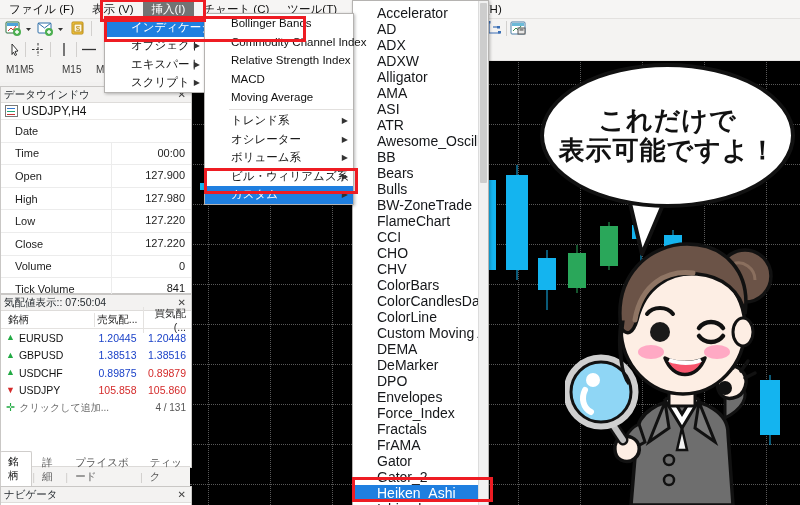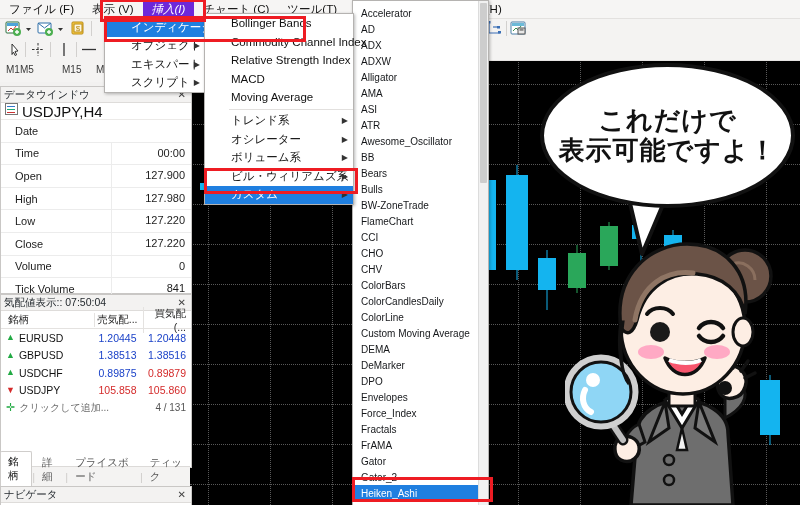--- a/index.html
+++ b/index.html
@@ -10,40 +10,40 @@
     font-size:11px;color:#111;
     -webkit-font-smoothing:antialiased;
   }
   .app{position:absolute;inset:0;background:#f2f1f0;}
 
   
   .menubar{position:absolute;left:0;top:0;width:800px;height:18px;
     background:#f6f5f4;display:flex;align-items:center;
     border-bottom:1px solid #e3e1df;z-index:6;}
   .menubar .mi{padding:2px 9px;white-space:nowrap;font-size:11.5px;line-height:14px;}
-  .menubar .mi.sel{background:#6d28d9;color:#fff;font-style:italic;}
+  .menubar .mi.sel{background:#737373;color:#fff;}
 
   
   .toolbar1{position:absolute;left:0;top:18px;width:800px;height:22px;
     background:#f4f3f2;border-bottom:1px solid #e6e4e2;z-index:3;}
   .toolbar2{position:absolute;left:0;top:40px;width:800px;height:20px;
     background:#f4f3f2;border-bottom:1px solid #e6e4e2;z-index:3;}
   .toolbar3{position:absolute;left:0;top:60px;width:190px;height:22px;
     background:#f4f3f2;z-index:3;}
   .tbico{position:absolute;top:2px;width:18px;height:17px;}
   .tsep{position:absolute;top:3px;width:1px;height:15px;background:#d2d0ce;}
   .tfbtn{position:absolute;top:4px;font-size:10px;color:#3a3a3a;}
 
   
   .panel{position:absolute;background:#fff;border:1px solid #c9c7c5;z-index:4;}
   .ptitle{height:15px;background:#f3f2f1;border-bottom:1px solid #dedcda;
     display:flex;align-items:center;padding:0 3px;font-size:10.5px;color:#23292e;}
   .ptitle .x{margin-left:auto;font-size:10px;color:#444;padding-right:2px;cursor:default;}
-  .dw-sym{height:16px;display:flex;gap:4px;padding-left:4px;
-    border-bottom:1px solid #eceaE8;font-size:15px;}
+  .dw-sym{height:16px;display:flex;align-items:center;gap:4px;padding-left:4px;
+    border-bottom:1px solid #eceaE8;font-size:12px;}
   .dw-sym .ic{width:11px;height:10px;background:#fff;border:1px solid #777;
     position:relative;overflow:hidden;}
   .dw-sym .ic:after{content:"";position:absolute;left:1px;bottom:1px;width:8px;height:1px;
     background:#c33;box-shadow:0 -3px 0 #2a7,0 -6px 0 #37c;}
   .dwrow{display:flex;height:21.6px;align-items:center;
     border-bottom:1px solid #ececec;font-size:11px;}
   .dwrow .k{flex:0 0 96px;padding-left:14px;color:#1c1c1c;}
   .dwrow .v{flex:1;text-align:right;padding-right:6px;color:#1c1c1c;
     border-left:1px solid #ececec;height:100%;line-height:21.6px;}
 
@@ -90,21 +90,21 @@
     box-shadow:1px 1px 3px rgba(0,0,0,.28);z-index:8;}
   .menu .row{height:18.5px;display:flex;align-items:center;
     padding-left:26px;padding-right:16px;font-size:11.5px;white-space:nowrap;position:relative;}
   .menu .row.hl{background:#1f7fe0;color:#fff;}
   .menu .row .sub{position:absolute;right:5px;font-size:8px;color:#333;}
   .menu .sep{height:1px;background:#e2e0de;margin:2px 0 2px 24px;}
 
   .listmenu{position:absolute;background:#fff;border:1px solid #b5b3b1;
     box-shadow:1px 1px 3px rgba(0,0,0,.28);z-index:7;}
   .listmenu .row{height:16px;display:flex;align-items:center;
-    padding-left:8px;font-size:10px;white-space:nowrap;color:#15171a;}
+    padding-left:24px;font-size:14px;white-space:nowrap;color:#15171a;}
   .listmenu .row.hl{background:#1f7fe0;color:#fff;}
   .listmenu .scroll{position:absolute;right:0;top:0;bottom:0;width:9px;background:#f1f1f1;
     border-left:1px solid #dcdcdc;}
   .listmenu .scroll .thumb{position:absolute;left:1px;width:7px;background:#cdcdcd;border-radius:1px;}
 
   
   .redbox{position:absolute;border:3px solid #ee1c23;z-index:9;pointer-events:none;}
 
   
   .bubble{position:absolute;z-index:11;}

